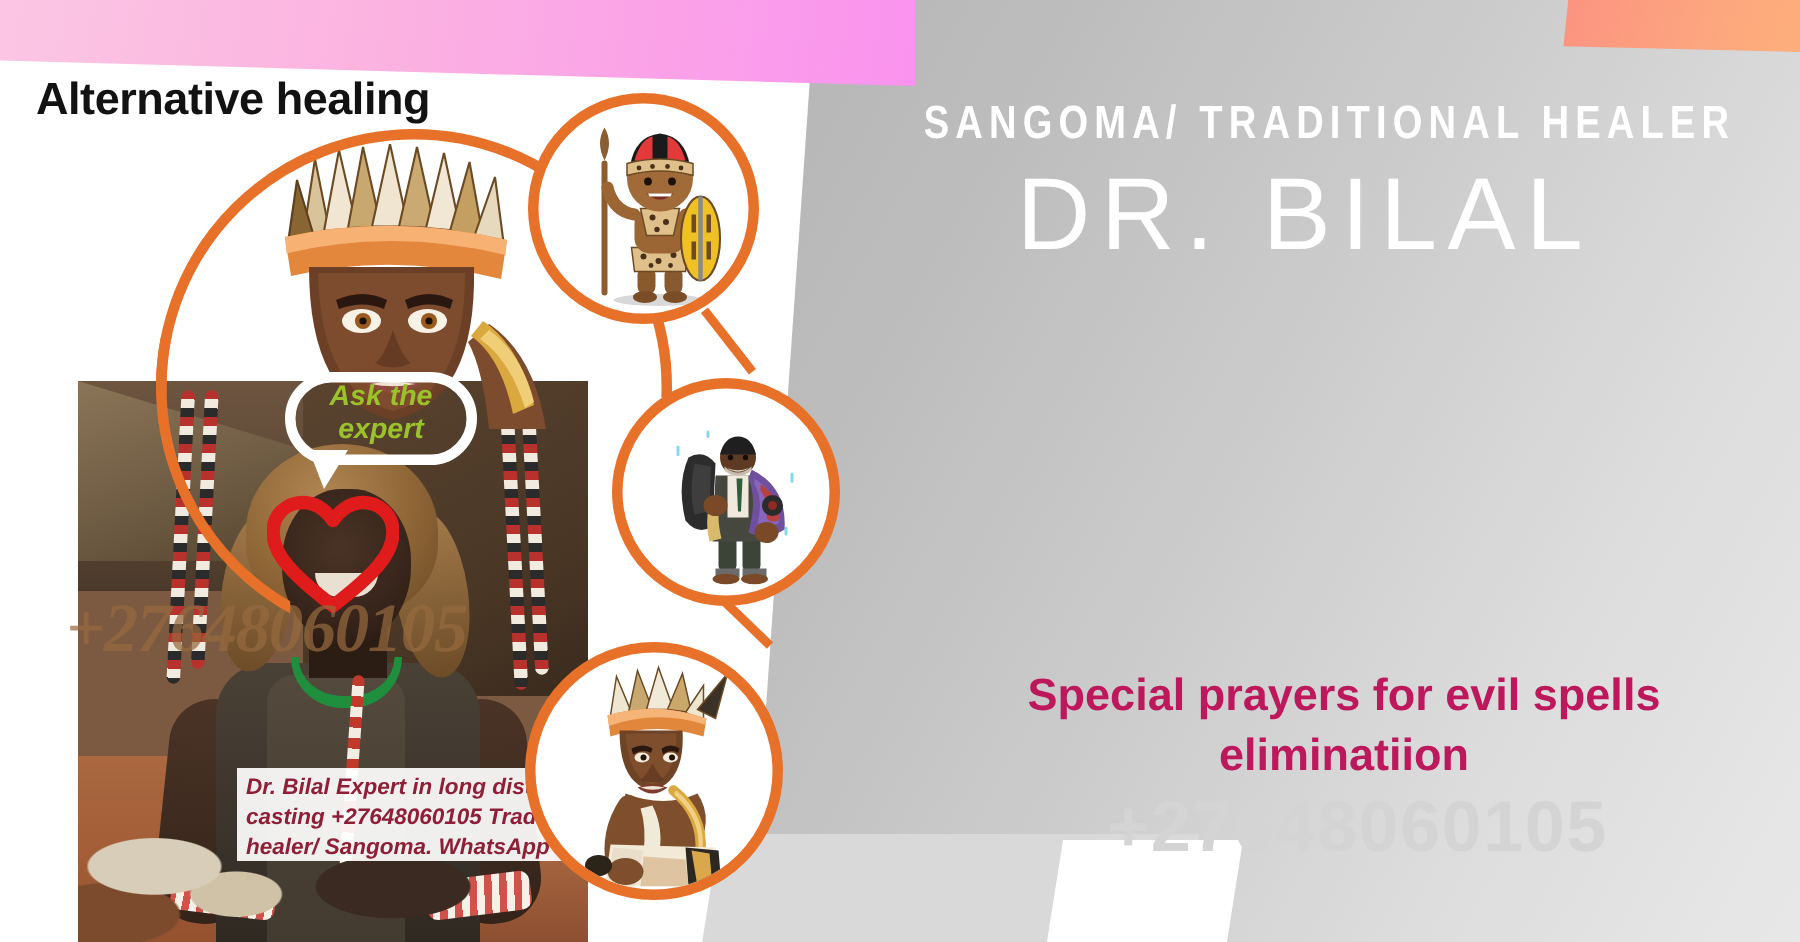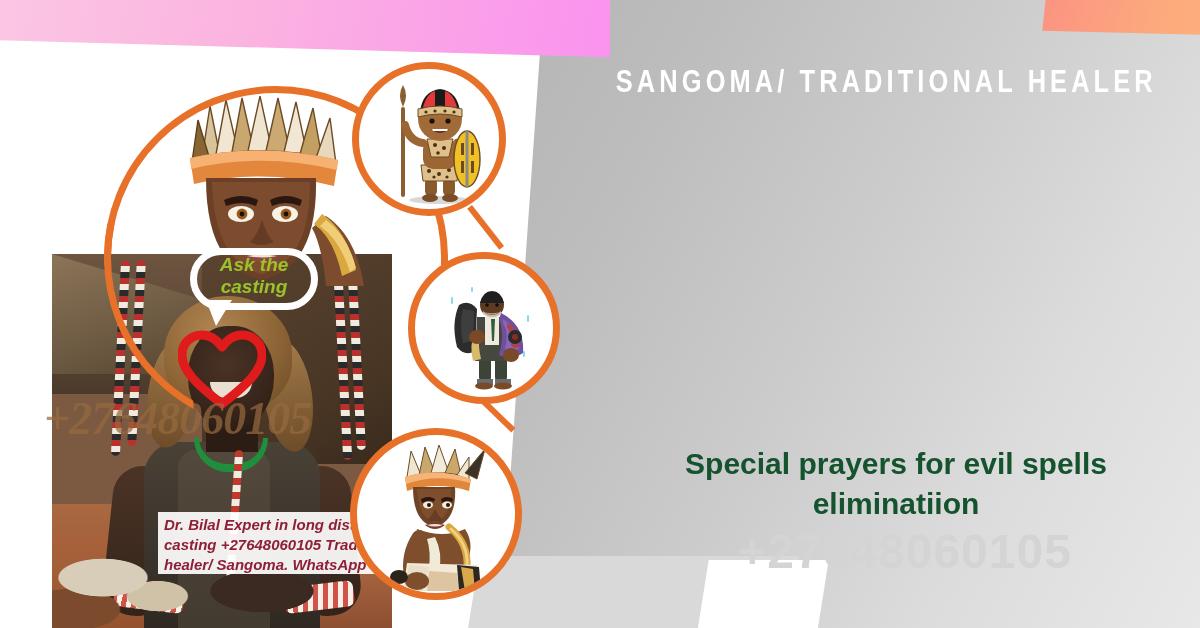--- a/index.html
+++ b/index.html
@@ -54,21 +54,21 @@
     color:#ffffff;font-weight:500;font-size:68px;letter-spacing:7px;
     font-family:"Liberation Sans",sans-serif;white-space:nowrap;
   }
   #services{
     position:absolute;left:552px;top:216px;width:636px;text-align:center;
     color:#f93a30;font-weight:bold;font-size:32px;line-height:1.33;
     font-family:"Liberation Sans",sans-serif;
   }
   #special{
     position:absolute;left:600px;top:444px;width:592px;text-align:center;
-    color:#14532d;font-weight:bold;font-size:30px;line-height:1.33;
+    color:#be185d;font-weight:bold;font-size:30px;line-height:1.33;
     font-family:"Liberation Sans",sans-serif;
   }
   #phone-right{
     position:absolute;left:620px;top:524px;width:570px;text-align:center;
     color:#d4d4d4;font-weight:bold;font-size:48px;letter-spacing:1px;
     font-family:"Liberation Sans",sans-serif;
   }
 
   
   #photo-frame{
@@ -273,21 +273,21 @@
       <path d="M176,124 Q198,140 206,172 L200,176 Q190,144 170,130 Z" fill="#f0cd77"></path>
     </g>
   </svg>
 
   <svg id="heart" viewBox="0 0 88 80">
     <path d="M44,74 C18,54 4,40 4,25 C4,13 13,5 24,5 C32,5 39,10 44,17 C49,10 56,5 64,5 C75,5 84,13 84,25 C84,40 70,54 44,74 Z" fill="none" stroke="#e01b1b" stroke-width="9" stroke-linejoin="round"></path>
   </svg>
 
   <div id="bubble"></div>
   <div id="bubble-tail"></div>
-  <div id="bubble-text">Ask the casting</div>
+  <div id="bubble-text">Ask the expert</div>
 
   <div id="phone-photo">+27648060105</div>
 
   <div id="caption-box">
     <div id="caption-text">Dr. Bilal Expert in long distance casting +27648060105 Traditional healer/ Sangoma. WhatsApp me</div>
   </div>
 
   <div id="big-arc"></div>
   <div id="big-arc2"></div>
   <div class="connector" id="conn1"></div>
@@ -437,17 +437,19 @@
         <path d="M84,122 L106,124 L108,148 L86,148 Z" fill="#2d2722"></path>
         <path d="M88,124 L100,126 L102,148 L92,148 Z" fill="#d8a84b"></path>
         <path d="M56,128 L84,130 L86,148 L54,148 Z" fill="#c9a06a" opacity=".5"></path>
       </g>
 
       <ellipse cx="44" cy="138" rx="12" ry="9" fill="#7f4f2d"></ellipse>
       <ellipse cx="26" cy="134" rx="9" ry="7" fill="#2c2419"></ellipse>
     </svg>
   </div>
 
+  <div id="alt-healing">Alternative healing</div>
   <div id="kicker">SANGOMA/ TRADITIONAL HEALER</div>
+  <div id="doctor-name">DR. BILAL</div>
   <div id="special">Special prayers for  evil spells eliminatiion</div>
   <div id="phone-right">+27648060105</div>
 
 </div>
 
 </body></html>

